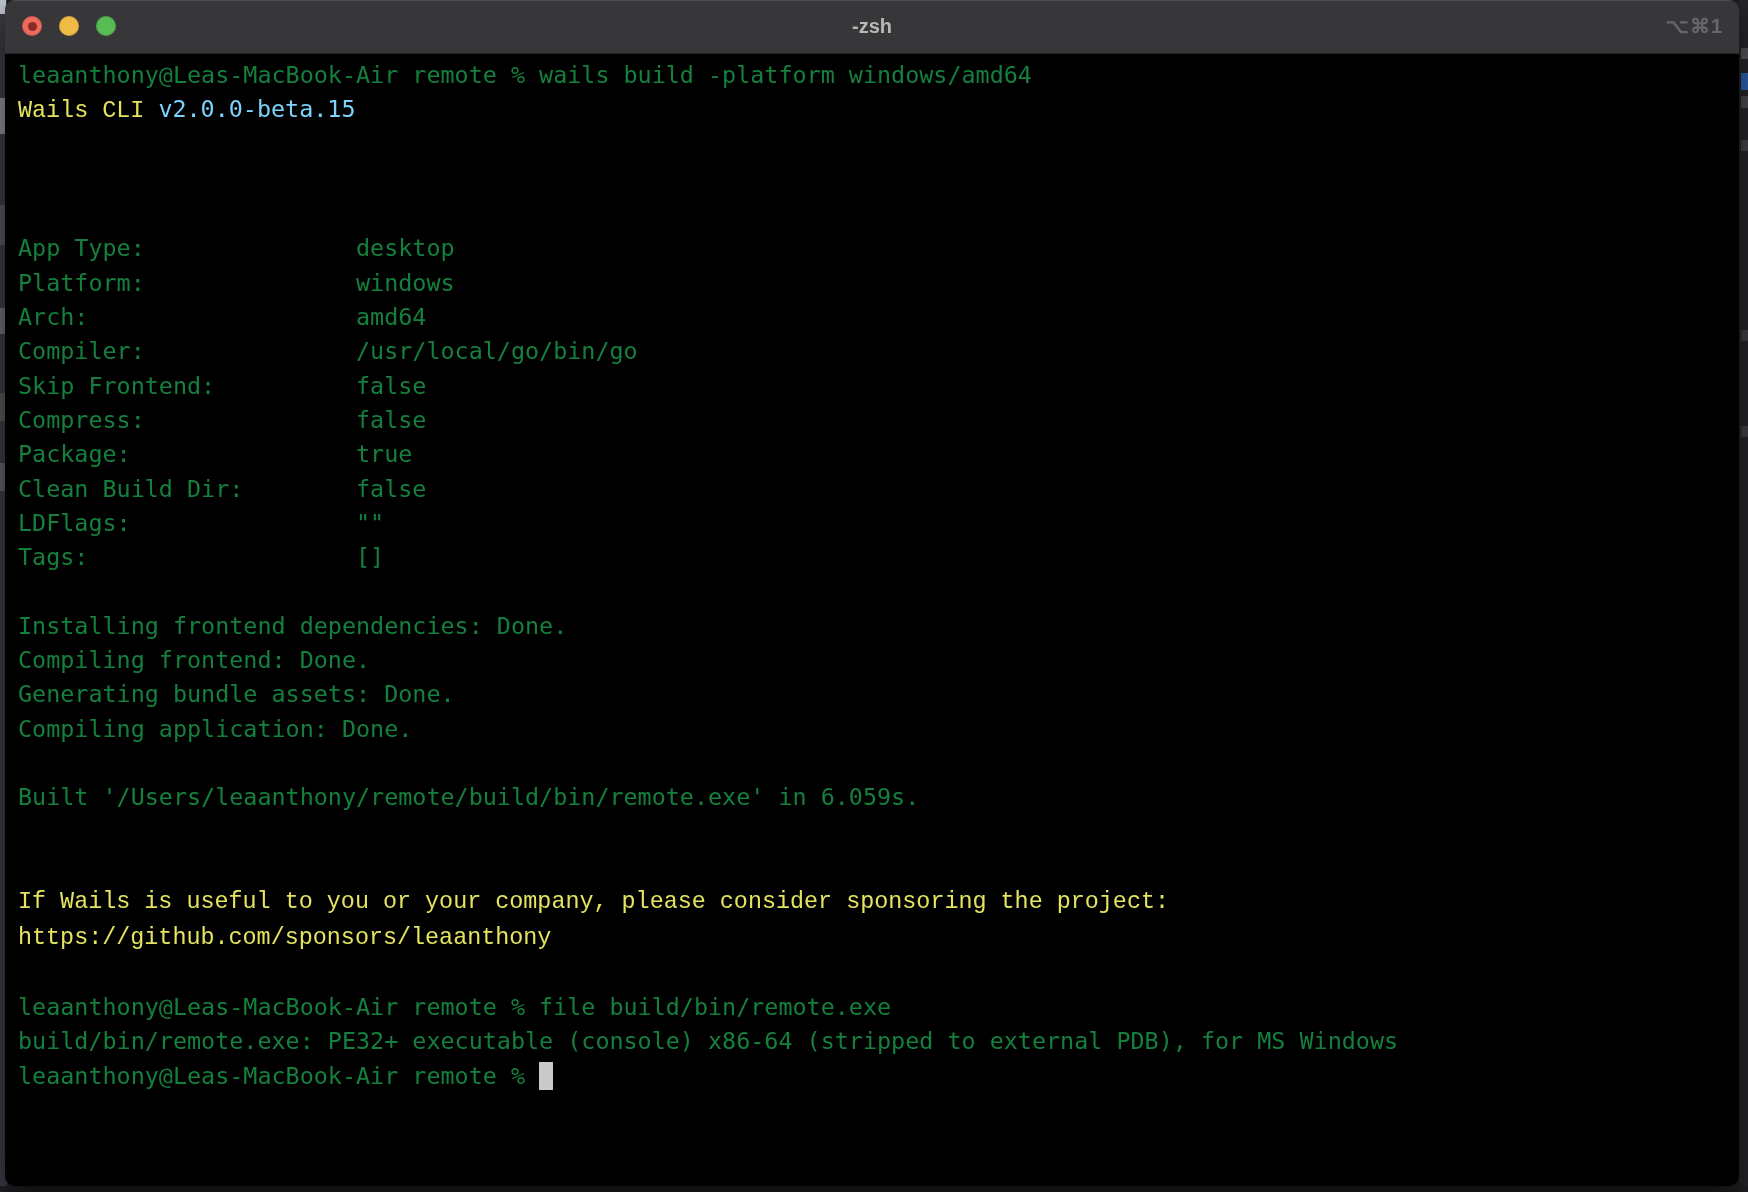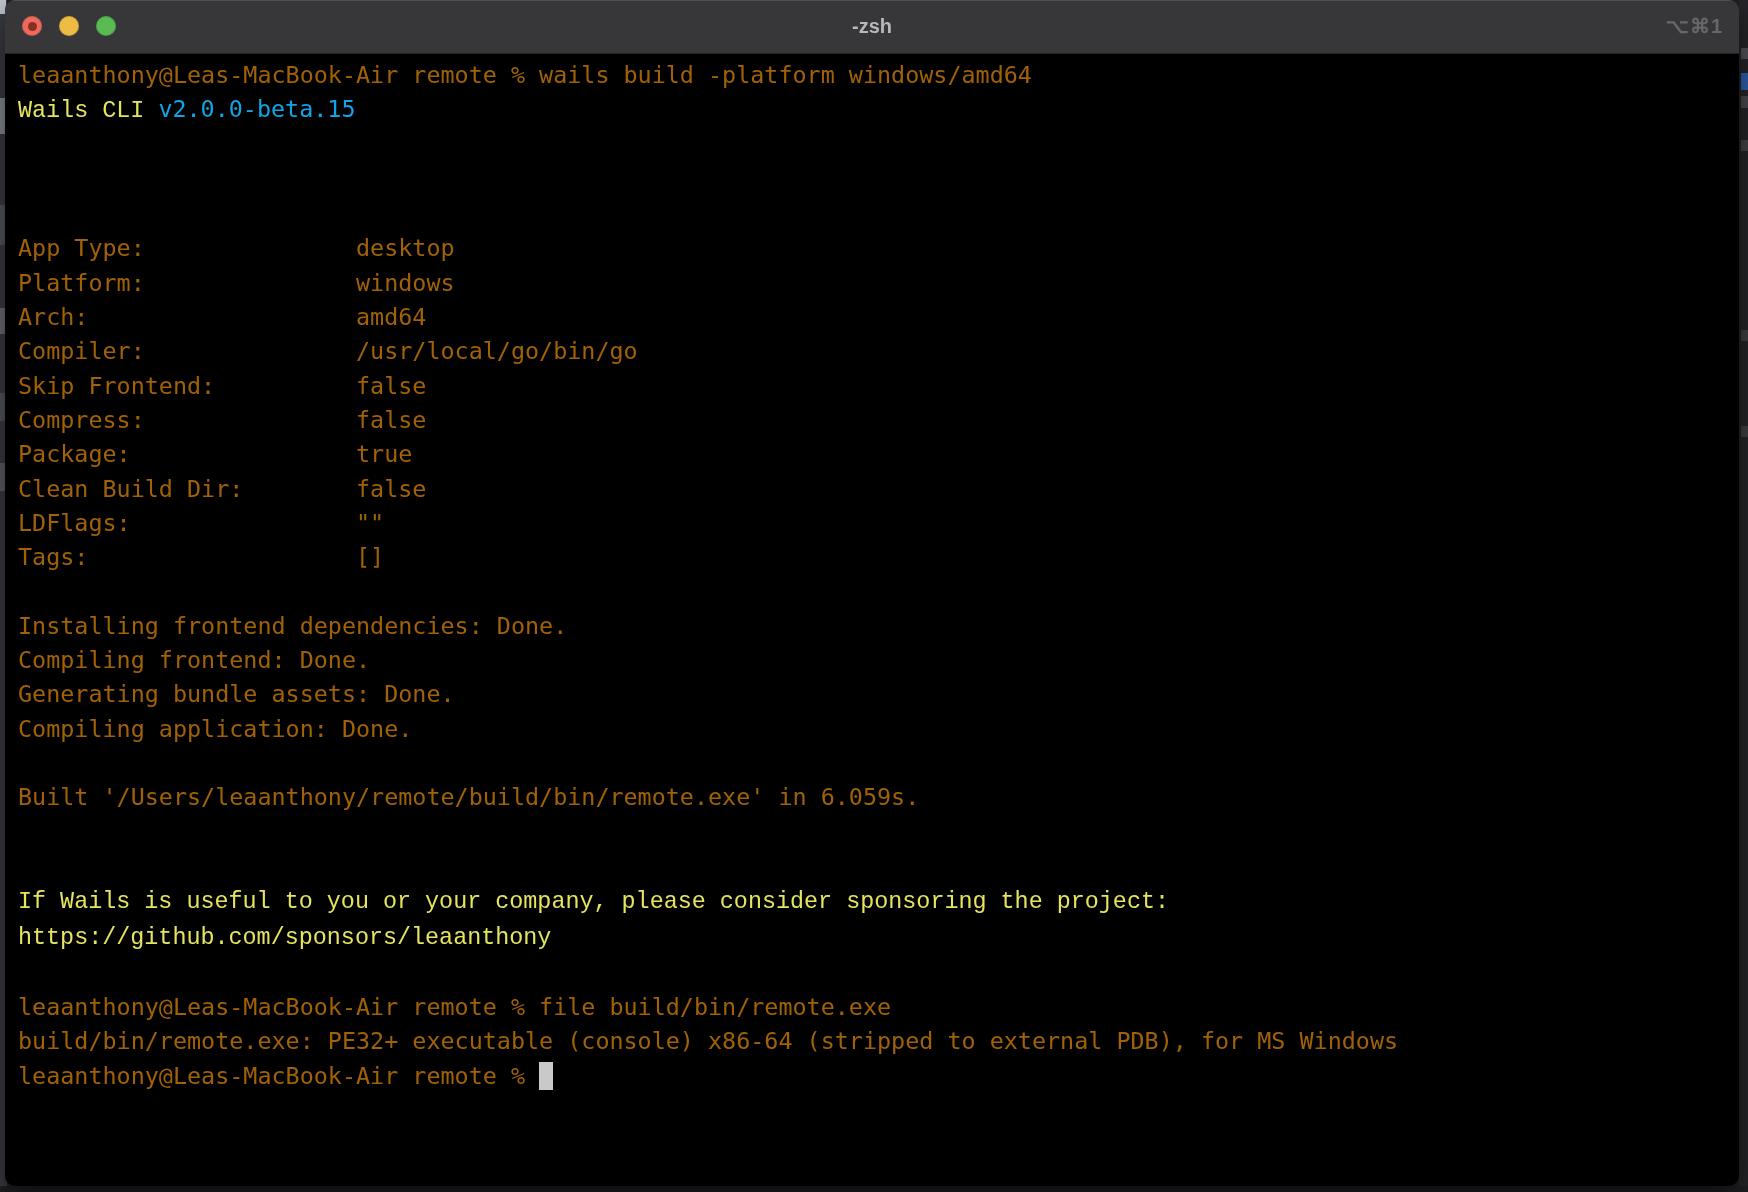--- a/index.html
+++ b/index.html
@@ -43,23 +43,23 @@
 
   
   .screen{position:absolute;top:54px;left:0;right:0;bottom:0;background:#000;cursor:text;}
   .out{
     margin:0;padding:4px 0 0 13px;
     font-family:"DejaVu Sans Mono",monospace;
     font-size:23.4px;line-height:34.3px;
     color:#d4d4d4;white-space:pre;
   }
   .line{min-height:34.3px;}
-  .fg{color:#a16207;}
+  .fg{color:#15803d;}
   .yellow{color:#e5e45f;font-family:Liberation Mono, monospace;}
-  .red{color:#0ea5e9;}
+  .red{color:#7dd3fc;}
   .cursor{background:#c9c9c9;color:#000;}
 </style>
 </head>
 <body>
 
 <div class="edge-left">
   <div class="frag" style="top:0;height:14px;background:#c3c8cf;"></div>
   <div class="frag" style="top:98px;height:36px;background:#8b8f96;"></div>
   <div class="frag" style="top:205px;height:40px;background:#565960;"></div>
   <div class="frag" style="top:308px;height:26px;background:#6e7178;"></div>

